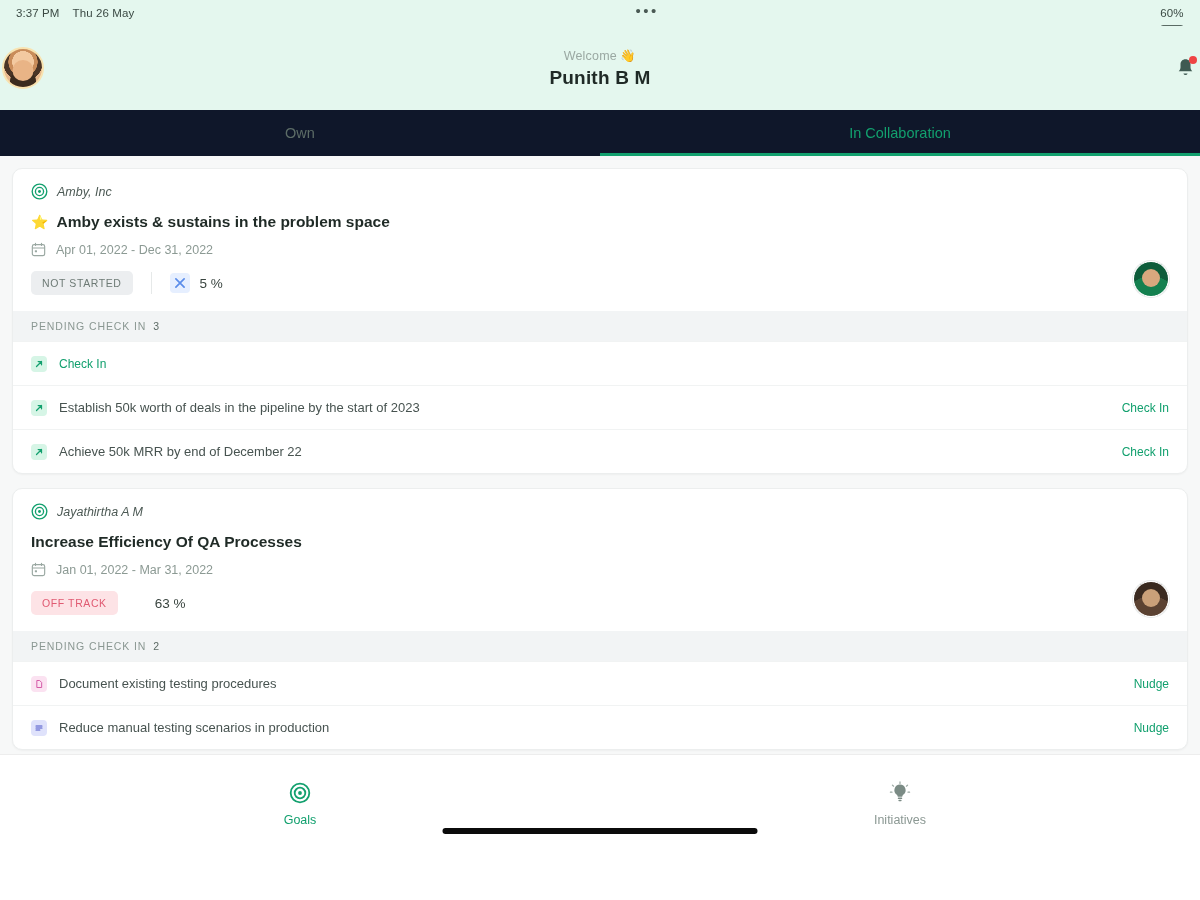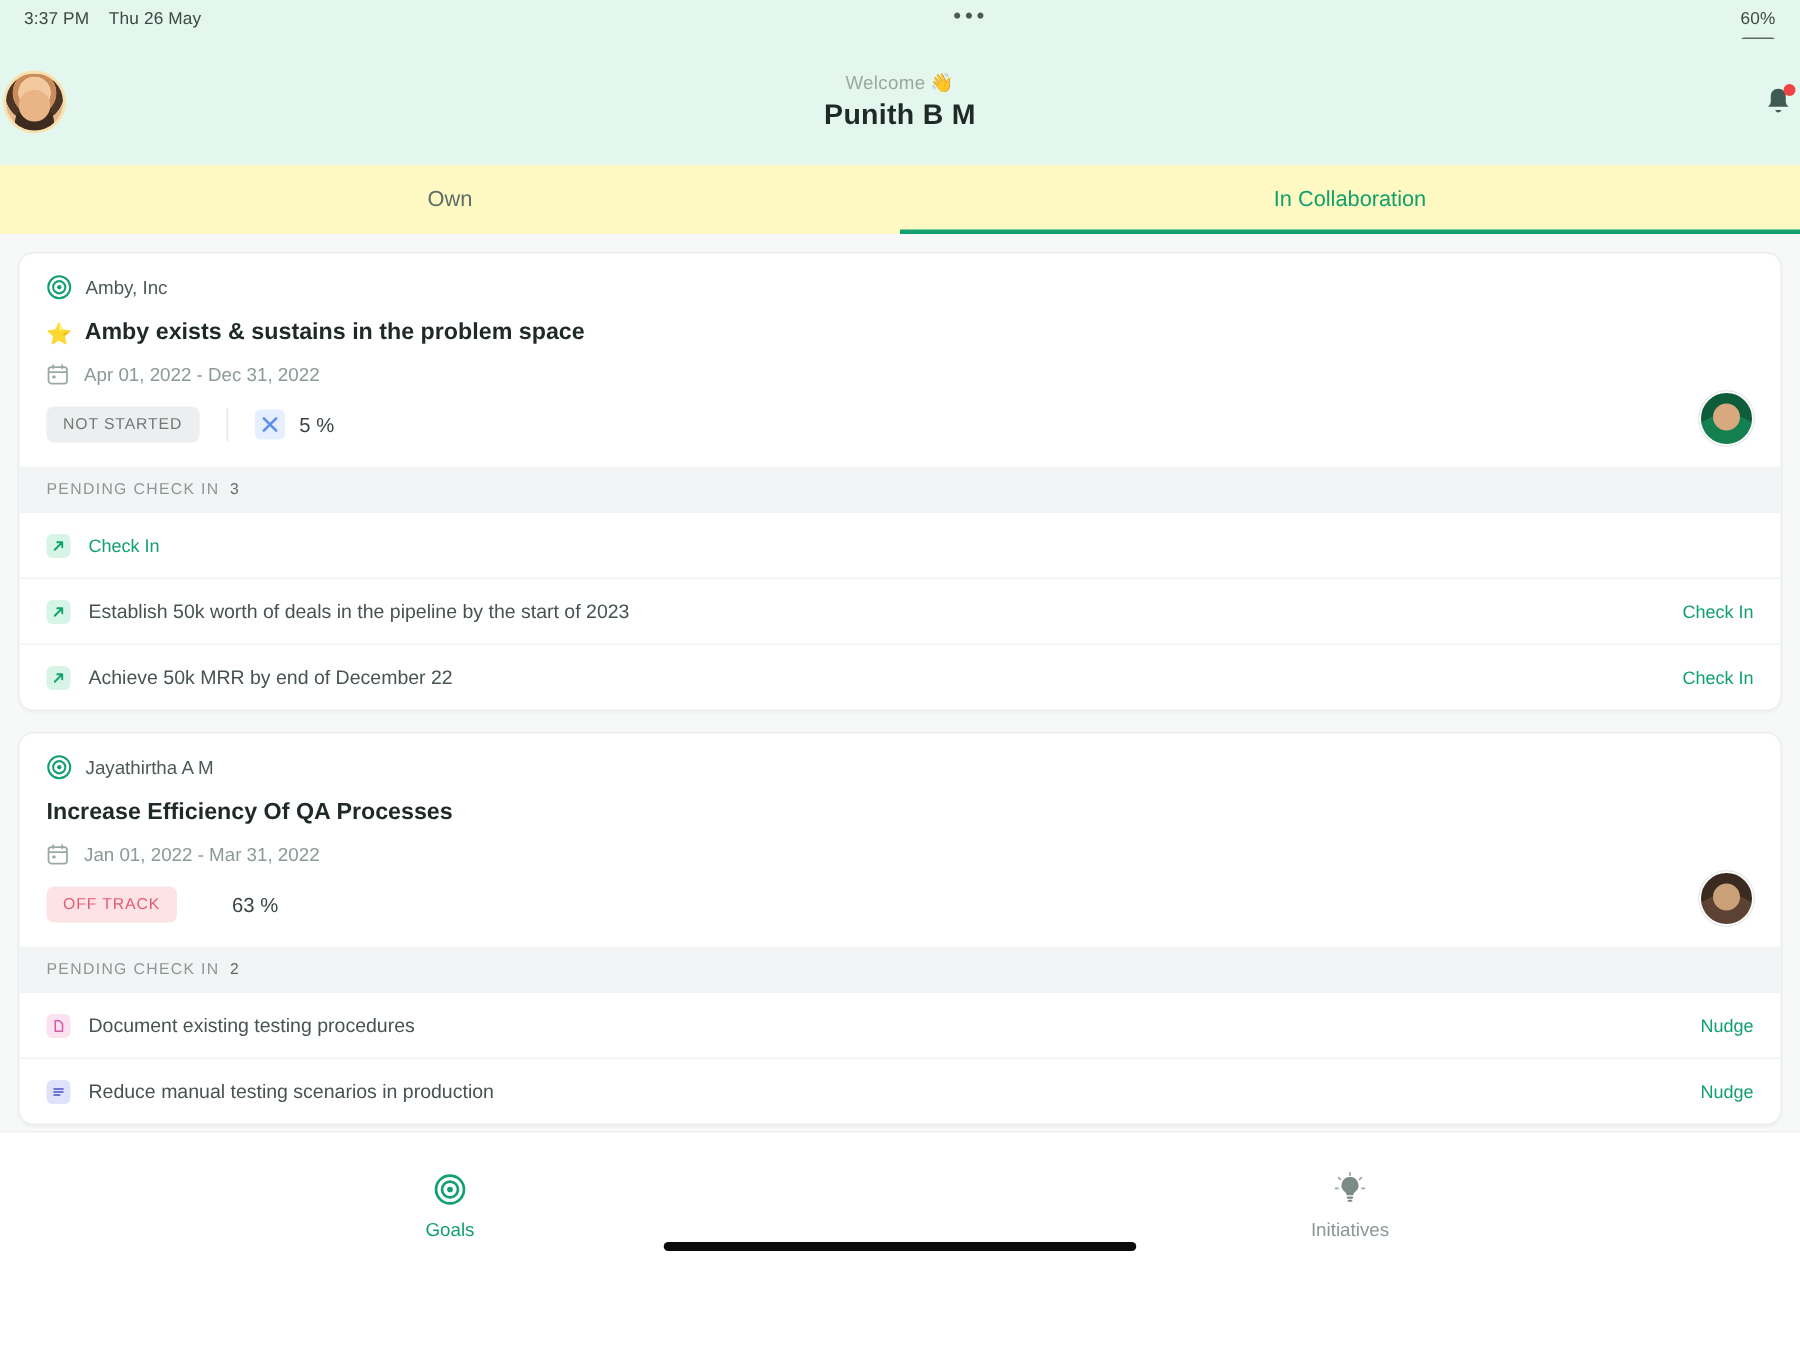--- a/index.html
+++ b/index.html
@@ -47,39 +47,39 @@
   .welcome-block {
     position: absolute; left: 0; right: 0; top: 50%; transform: translateY(-50%);
     text-align: center; pointer-events: none;
   }
   .welcome-sm { font-size: 12.5px; color: #9aa8a2; letter-spacing: .2px; margin-bottom: 4px; }
   .welcome-name { font-size: 19px; font-weight: bold; color: #1f2a26; letter-spacing: .2px; }
   .bell-wrap { margin-left: auto; position: relative; width: 26px; height: 30px; display:flex; align-items:center; justify-content:center;}
   .bell-dot { position:absolute; right:1px; top:3px; width:8px;height:8px;border-radius:50%;background:#ef4444; }
 
   
-  .tabs { background: #fef9c3; display: flex; height: 46px; }
+  .tabs { background: #0f172a; display: flex; height: 46px; }
   .tab {
     flex: 1; display: flex; align-items: center; justify-content: center;
     font-size: 14.5px; color: #5d6d67; position: relative;
   }
   .tab.active { color: #12a06e; }
   .tab.active::after {
     content: ""; position: absolute; left: 0; right: 0; bottom: 0; height: 3px; background: #12a06e;
   }
 
   
   .content { background: #f7f8f8; height: 598px; padding: 12px 12px 0 12px; overflow: hidden; }
   .card {
     background: #ffffff; border-radius: 10px; border: 1px solid #eceeee;
     box-shadow: 0 1px 2px rgba(20,30,26,.04);
     margin-bottom: 14px; overflow: hidden;
   }
   .card-head { padding: 14px 18px 0 18px; position: relative; }
-  .org-row { display: flex; align-items: center; gap: 9px; margin-bottom: 13px; }
+  .org-row { display: flex; align-items: center; gap: 9px; margin-bottom: 13px; font-style: italic; }
   .org-name { font-size: 12.5px; color: #4d5a55; }
   .goal-title { font-size: 15.5px; font-weight: bold; color: #1f2a26; display: flex; align-items: center; gap: 8px; margin-bottom: 11px; }
   .goal-title .star { font-size: 14px; }
   .date-row { display: flex; align-items: center; gap: 10px; font-size: 12.5px; color: #8c9a94; margin-bottom: 14px; }
   .meta-row { display: flex; align-items: center; gap: 0; padding-bottom: 16px; }
   .badge {
     font-size: 10.5px; letter-spacing: .6px; padding: 6px 11px; border-radius: 5px;
     font-weight: normal;
   }
   .badge.notstarted { background: #eceef0; color: #6d7a75; }

